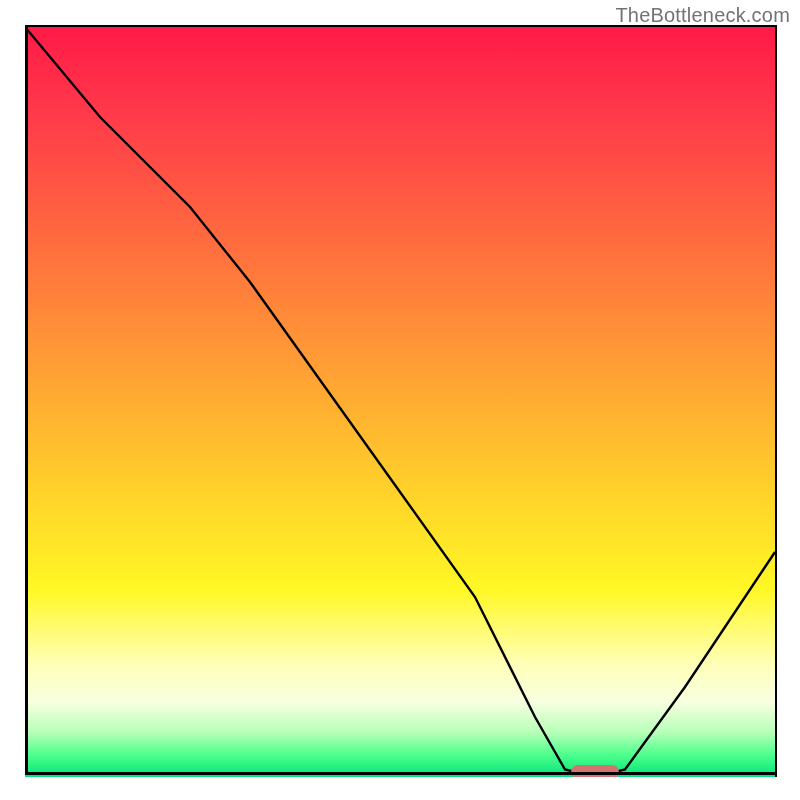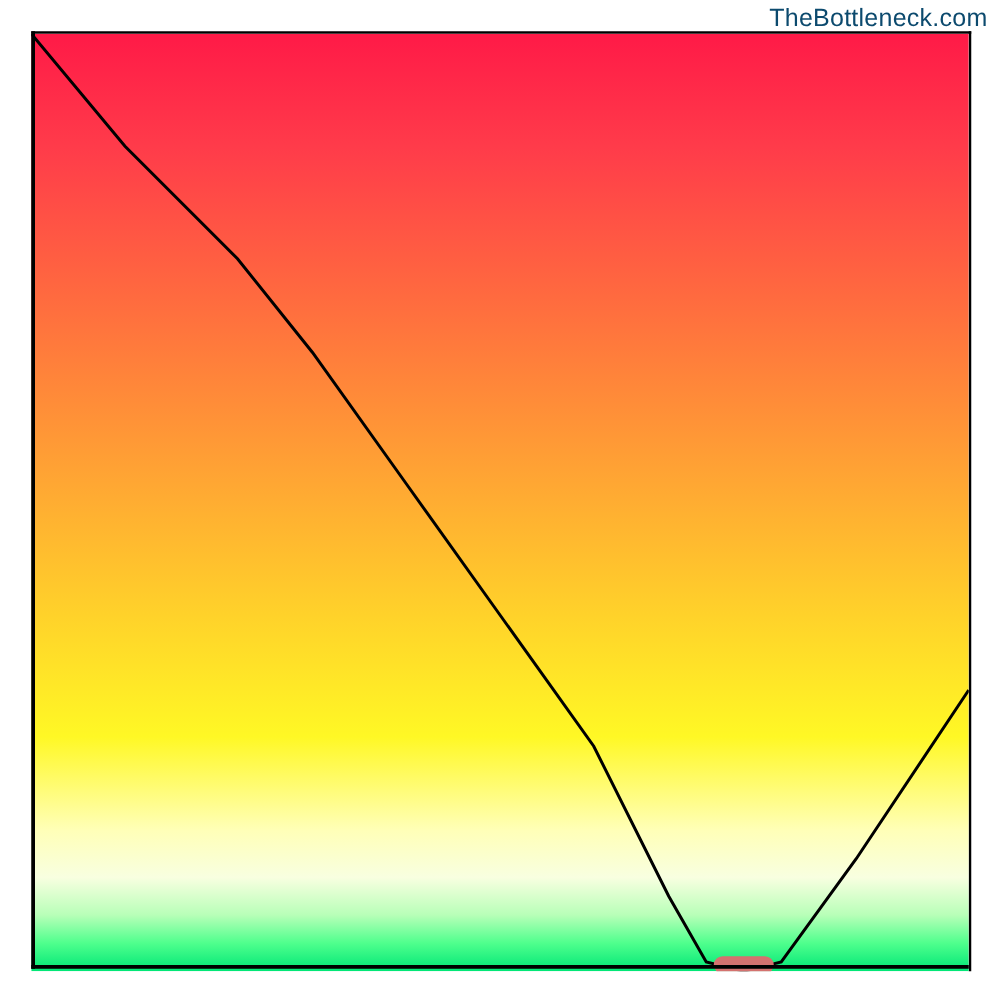--- a/index.html
+++ b/index.html
@@ -64,21 +64,21 @@
     left: 0;
     right: 0;
     bottom: 0;
     height: 3px;
     background: #000;
   }
   .watermark {
     position: absolute;
     top: 4px;
     right: 10px;
-    color: #0c4a6e;
+    color: #737373;
     font-size: 20px;
     font-weight: 500;
     letter-spacing: 0.2px;
   }
   svg.curve {
     position: absolute;
     inset: 0;
     width: 100%;
     height: 100%;
     overflow: visible;

